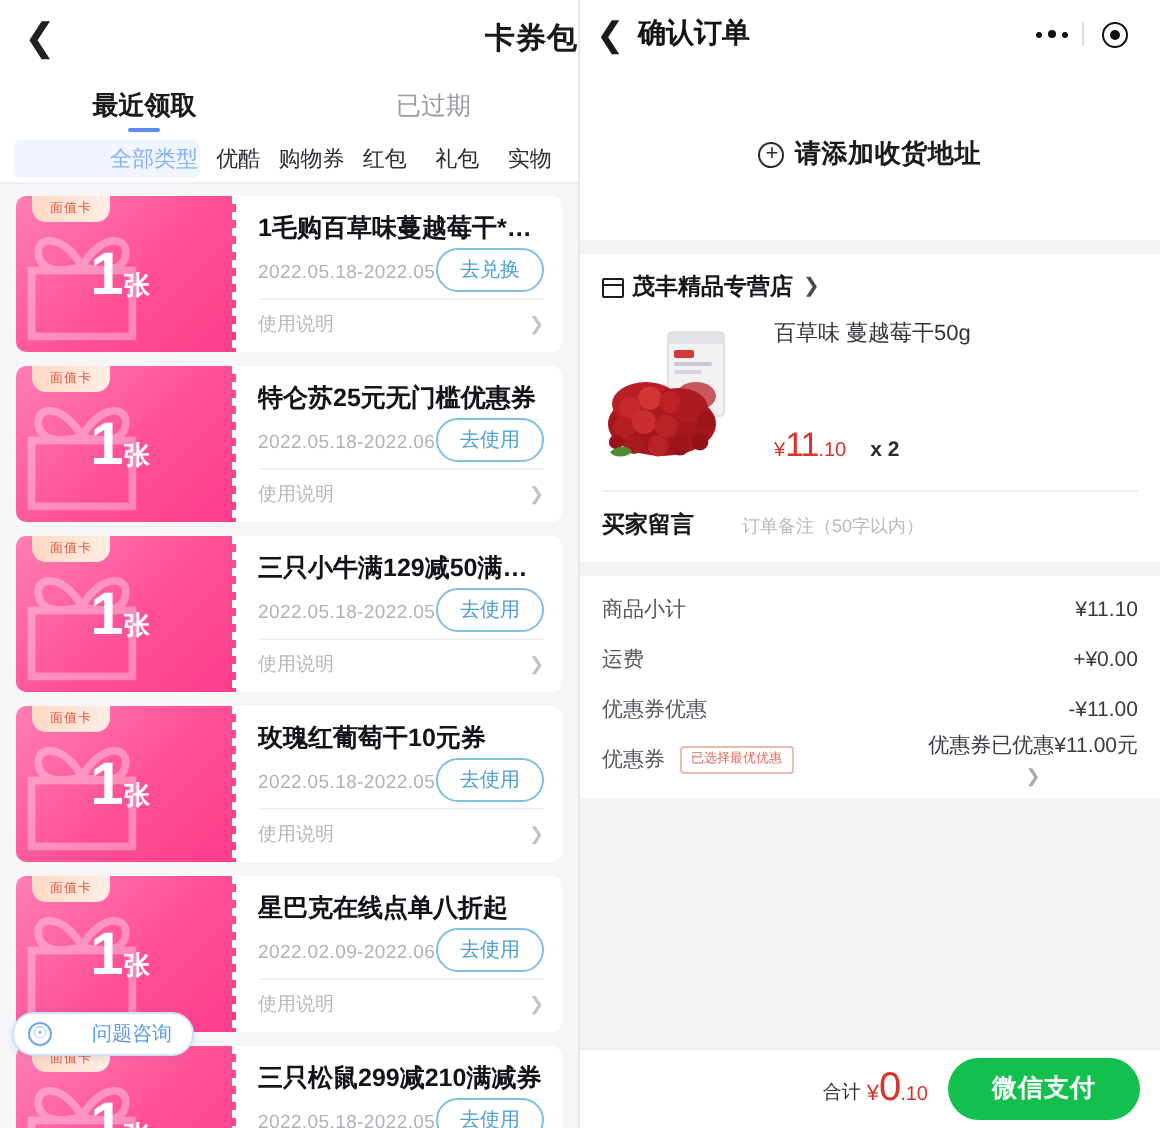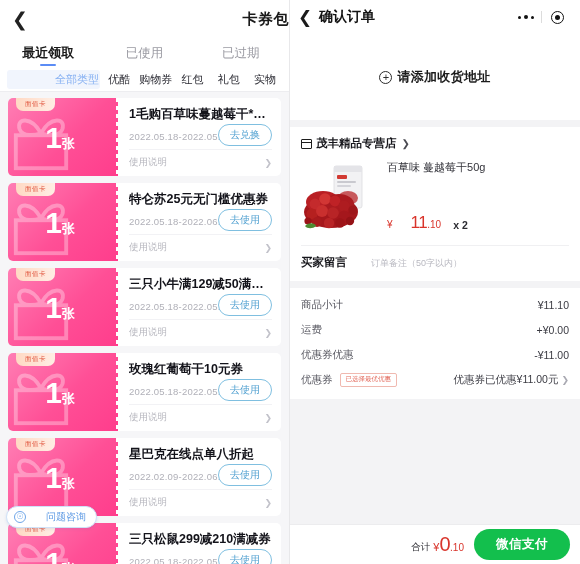--- a/index.html
+++ b/index.html
@@ -189,21 +189,21 @@
 
   .prod{display:flex;margin-top:9px;}
   .prod-img{
     width:76px;height:76px;flex:none;position:relative;overflow:hidden;background:#fff;
   }
   .prod-info{flex:1;padding-left:10px;display:flex;flex-direction:column;min-width:0;}
   .prod-name{font-size:11px;color:#33333a;line-height:1.3;}
   .prod-price-row{margin-top:auto;display:flex;align-items:flex-end;gap:12px;padding-bottom:3px;}
   .prod-price{color:#d9342b;font-weight:400;display:flex;align-items:baseline;}
   .prod-price .cur{font-size:10px;}
-  .prod-price .int{font-size:17px;letter-spacing:-.5px;margin-left:18px;}
+  .prod-price .int{font-size:17px;letter-spacing:-.5px;}
   .prod-price .dec{font-size:10px;}
   .prod-qty{font-size:10.5px;color:#2b2b31;font-weight:700;padding-bottom:2px;}
 
   .note-row{
     background:#fff;margin-top:9px;padding-top:9px;border-top:1px solid #f0f0f2;
     display:flex;align-items:flex-end;gap:24px;
   }
   .note-lbl{font-size:11.5px;font-weight:700;color:#17171c;}
   .note-ph{font-size:9px;color:#b8b8c0;cursor:text;}
 
@@ -212,21 +212,21 @@
     display:flex;align-items:center;justify-content:space-between;
     height:25px;font-size:10.5px;color:#55555e;
   }
   .sum-row .val{color:#3a3a42;font-size:10.5px;}
   .sum-left{display:flex;align-items:center;gap:7px;}
   .cp-tag{
     border:1px solid #f0b9b0;color:#e2685a;font-size:6.5px;
     padding:1.5px 5px;border-radius:2px;white-space:nowrap;background:#fff;
   }
   .sum-row.coupon-row{cursor:pointer;}
-  .sum-right{display:flex;align-items:center;gap:3px;}
+  .sum-right{display:flex;align-items:center;gap:3px;flex-direction:column;}
   .sum-right .cv{font-size:10.5px;color:#3a3a42;}
   .sum-right .cvx{font-size:9px;color:#a9a9b2;}
 
   .r-bottom{
     position:absolute;left:0;right:0;bottom:0;height:40px;background:#fff;
     display:flex;align-items:center;justify-content:flex-end;
     padding:0 10px;border-top:1px solid #ececee;gap:10px;
   }
   .total{display:flex;align-items:baseline;color:#d9342b;}
   .total .tl{font-size:9.5px;color:#2e2e35;margin-right:3px;position:relative;top:-1px;}
@@ -246,24 +246,20 @@
 
   <div class="l-navbar">
     <div class="l-back">❮</div>
     <div class="l-title">卡券包</div>
   </div>
 
   <div class="l-tabs">
     <div class="l-tab active">
       <span>最近领取</span>
       <span class="underline"></span>
-    </div>
-    <div class="l-tab">
-      <span>已使用</span>
-
     </div>
     <div class="l-tab">
       <span>已过期</span>
 
     </div>
   </div>
 
   <div class="l-chips">
     <div class="chip active">全部类型</div>
     <div class="chip">优酷</div>

